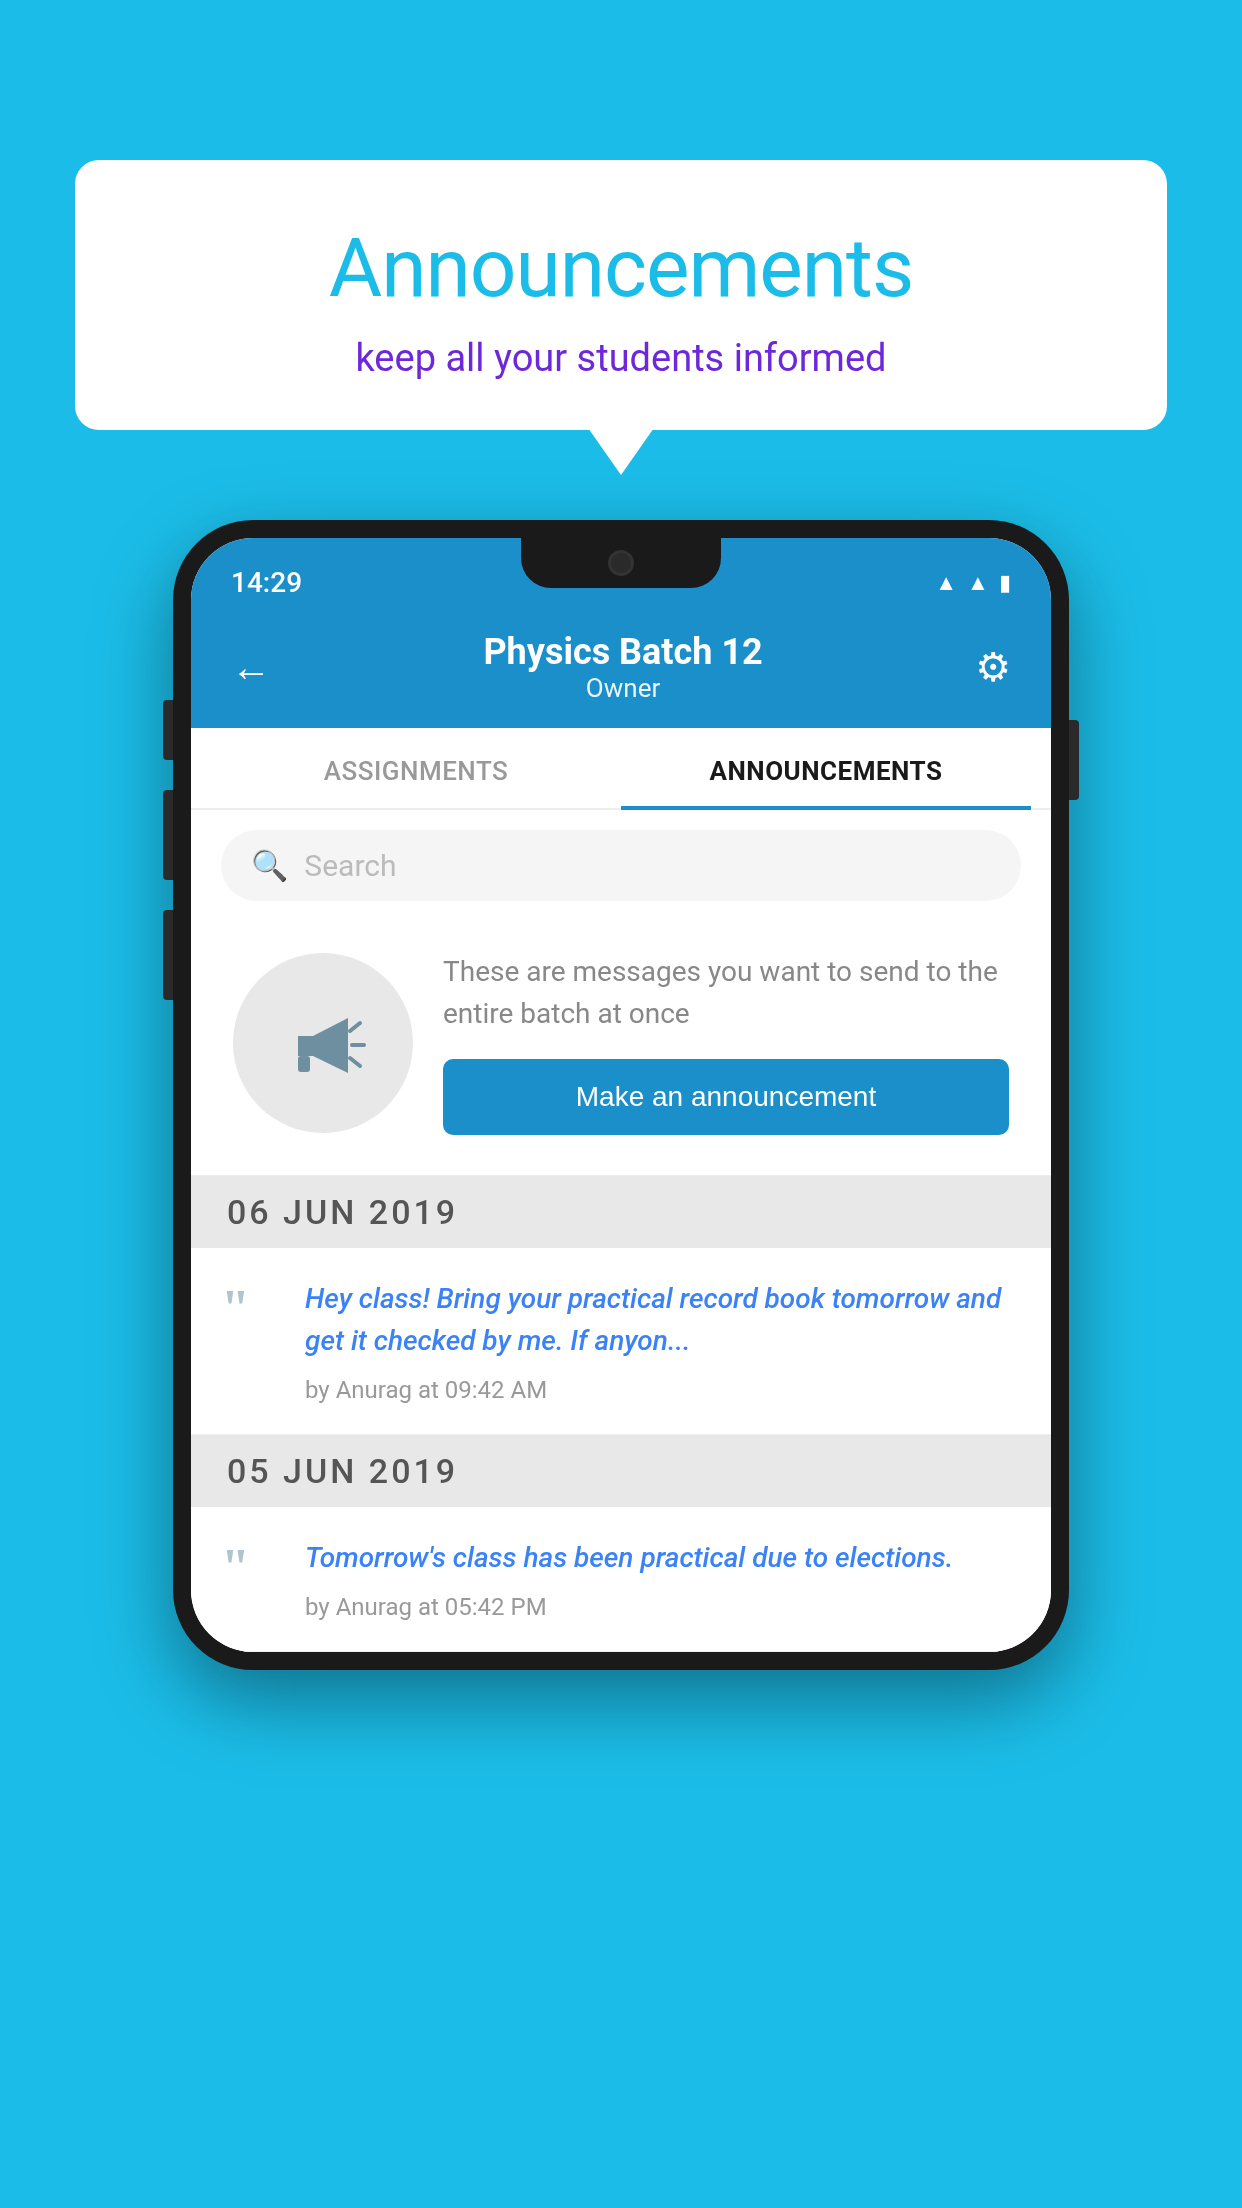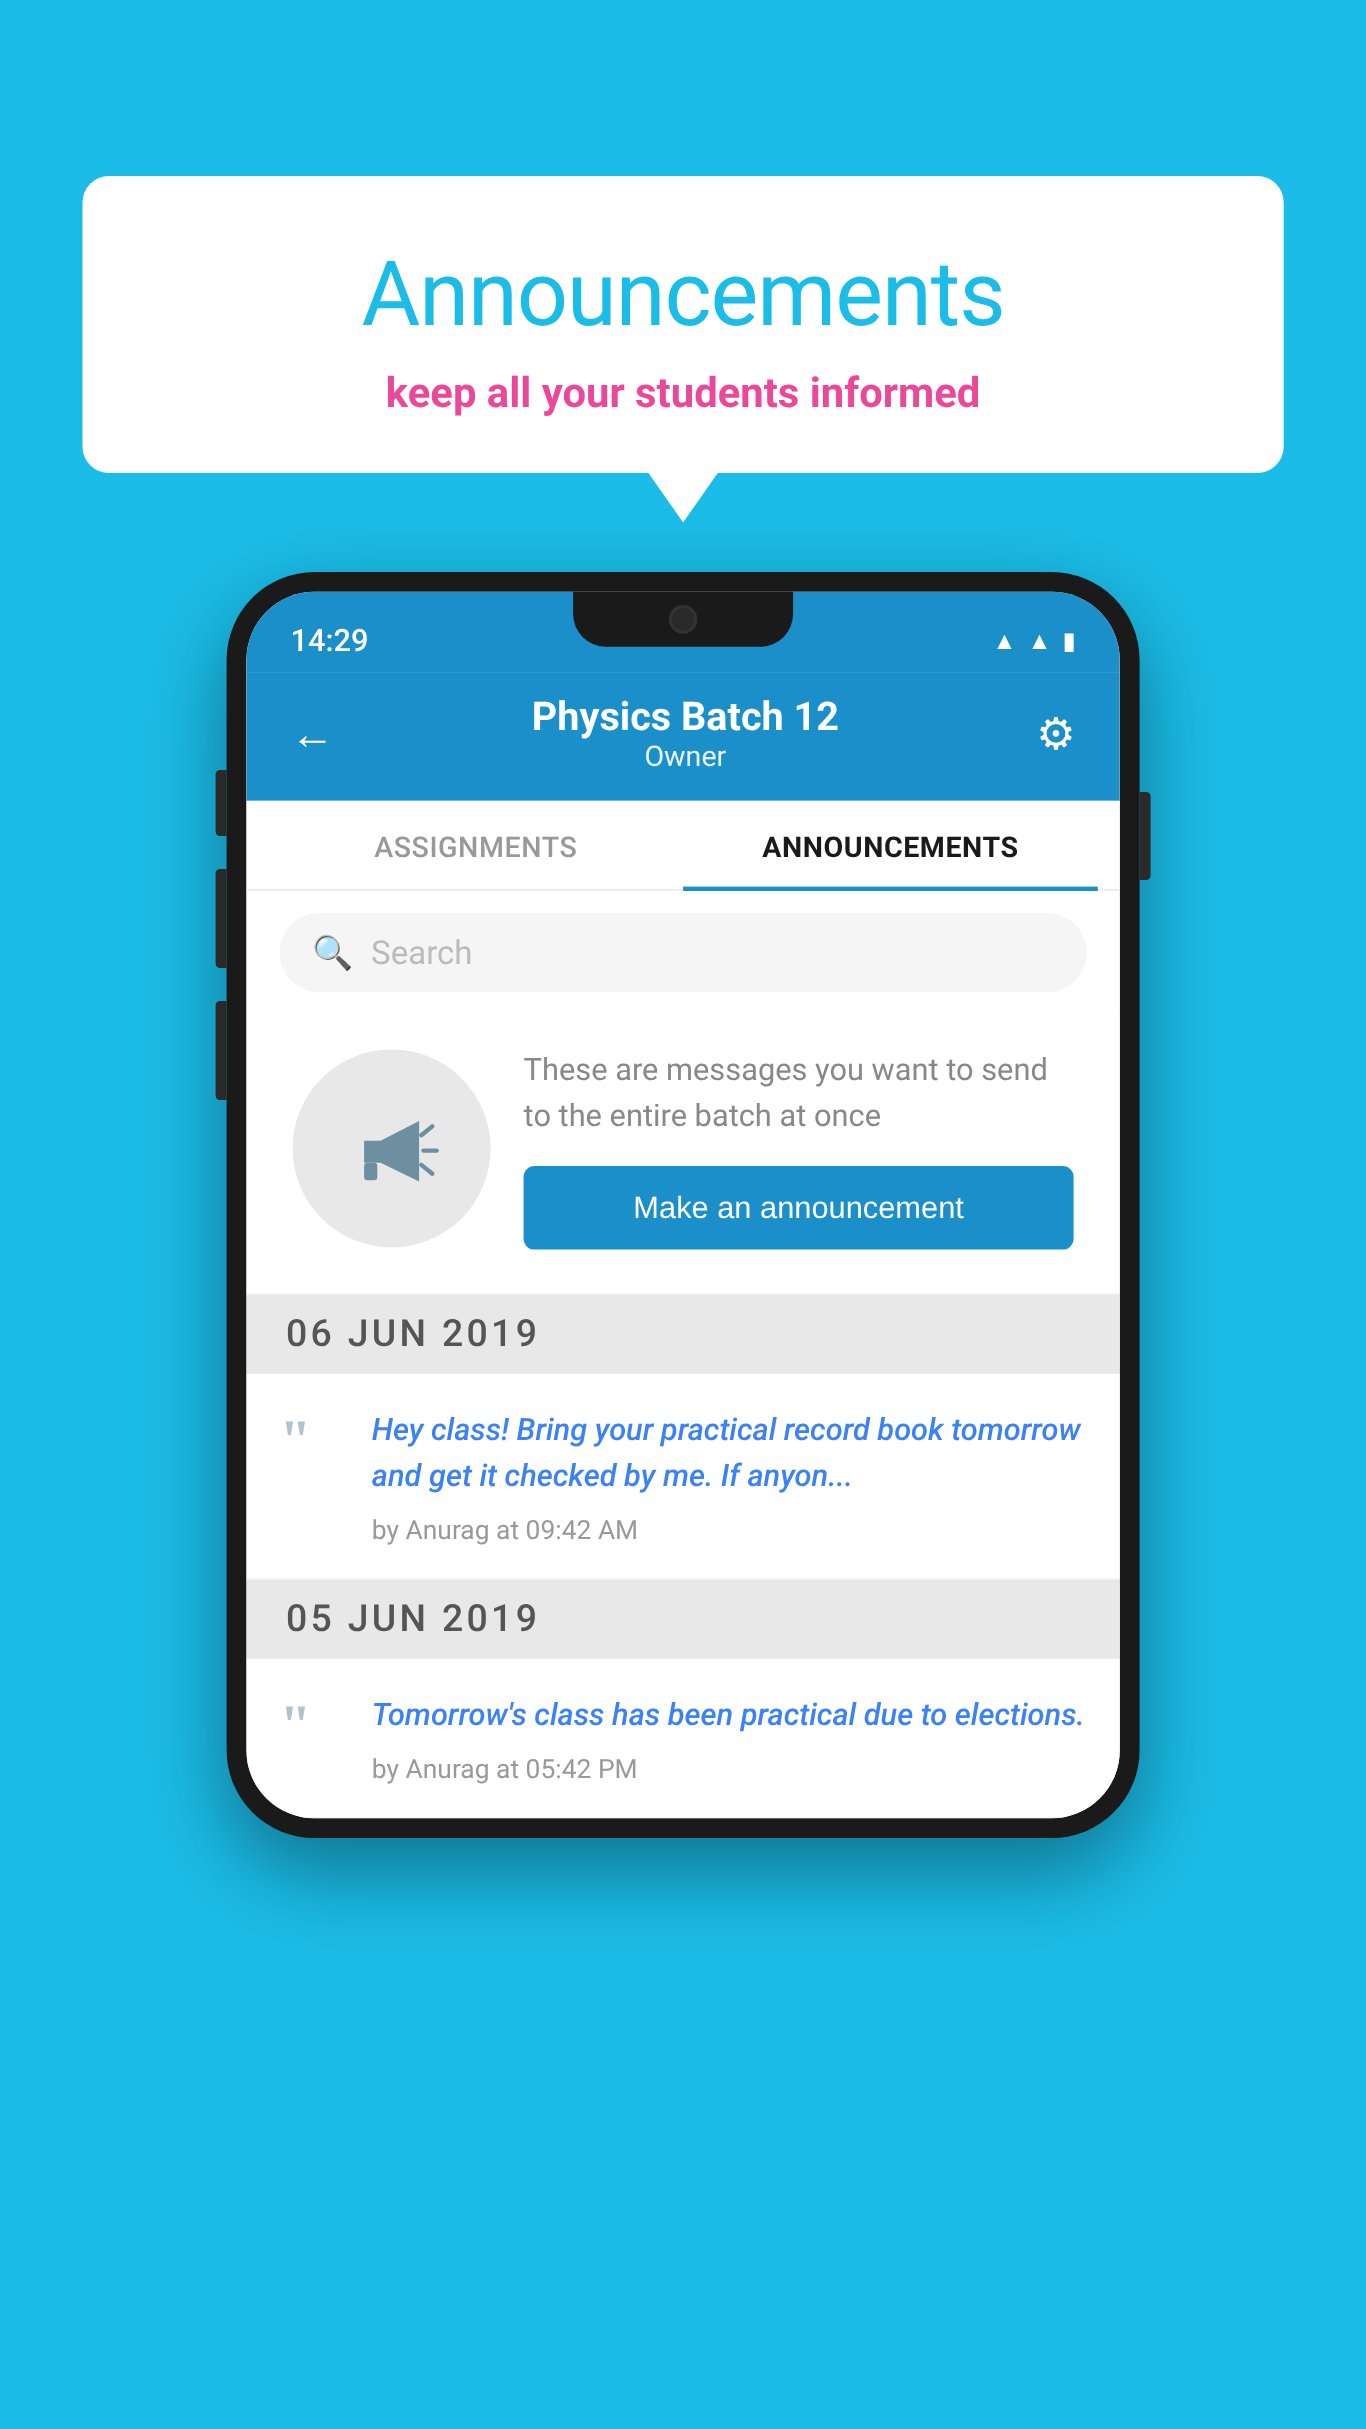--- a/index.html
+++ b/index.html
@@ -49,31 +49,31 @@
     .speech-bubble-title {
       font-size: 82px;
       color: #1bbde8;
       font-weight: 400;
       margin-bottom: 20px;
       letter-spacing: -1px;
     }
 
     .speech-bubble-subtitle {
       font-size: 38px;
-      color: #ec4899;
-      font-weight: 700;
+      color: #6d28d9;
+      font-weight: 400;
     }
 
     
     .phone-wrapper {
       position: absolute;
       top: 520px;
       left: 50%;
       transform: translateX(-50%);
-      width: 830px;
+      width: 896px;
     }
 
     .phone-outer {
       background: #1a1a1a;
       border-radius: 80px;
       padding: 18px;
       position: relative;
       box-shadow: 0 30px 80px rgba(0,0,0,0.4);
     }
 

